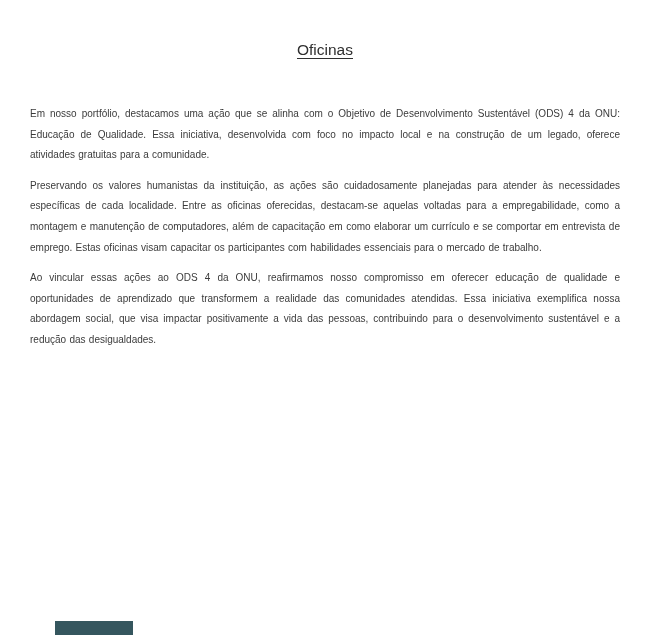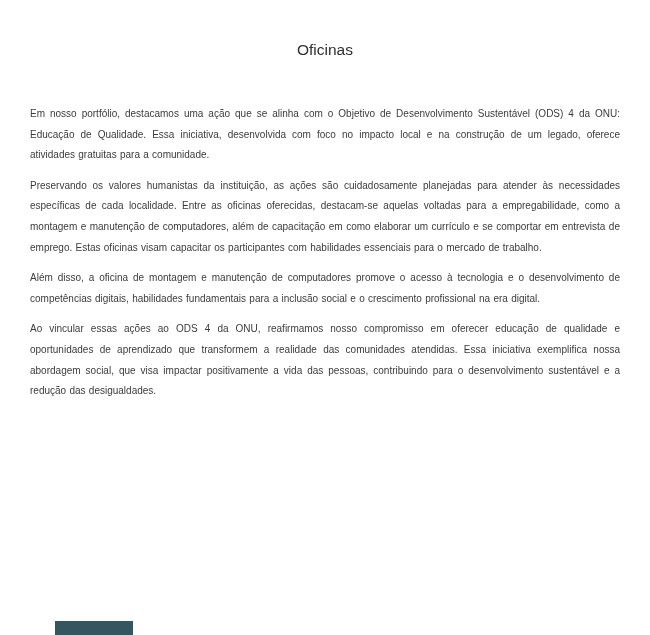--- a/index.html
+++ b/index.html
@@ -21,20 +21,21 @@
   }
   .doc-title {
     text-align: center;
     font-size: 15.5px;
     font-weight: 400;
     line-height: 20px;
     margin: 0 0 44px 0;
     color: #2f2f2f;
   }
   .doc-title span {
+    text-decoration: underline;
     text-underline-offset: 3px;
   }
   .page p {
     font-size: 10px;
     line-height: 20.6px;
     text-align: justify;
     margin: 0 0 10px 0;
     word-spacing: 0.5px;
   }
   .closing {
@@ -61,20 +62,19 @@
 <div class="page">
 
   <h1 class="doc-title">
     <span>Oficinas</span>
   </h1>
 
   <p>Em nosso portfólio, destacamos uma ação que se alinha com o Objetivo de Desenvolvimento Sustentável (ODS) 4 da ONU: Educação de Qualidade. Essa iniciativa, desenvolvida com foco no impacto local e na construção de um legado, oferece atividades gratuitas para a comunidade.</p>
 
   <p>Preservando os valores humanistas da instituição, as ações são cuidadosamente planejadas para atender às necessidades específicas de cada localidade. Entre as oficinas oferecidas, destacam-se aquelas voltadas para a empregabilidade, como a montagem e manutenção de computadores, além de capacitação em como elaborar um currículo e se comportar em entrevista de emprego. Estas oficinas visam capacitar os participantes com habilidades essenciais para o mercado de trabalho.</p>
 
-  <p>Além disso, a oficina de montagem e manutenção de computadores promove o acesso à tecnologia e o desenvolvimento de competências digitais, habilidades fundamentais para a inclusão social e o crescimento profissional na era digital.</p>
 
   <p>Ao vincular essas ações ao ODS 4 da ONU, reafirmamos nosso compromisso em oferecer educação de qualidade e oportunidades de aprendizado que transformem a realidade das comunidades atendidas. Essa iniciativa exemplifica nossa abordagem social, que visa impactar positivamente a vida das pessoas, contribuindo para o desenvolvimento sustentável e a redução das desigualdades.</p>
 
 
 </div>
 
 <div class="footer-block"></div>
 
 </body></html>

